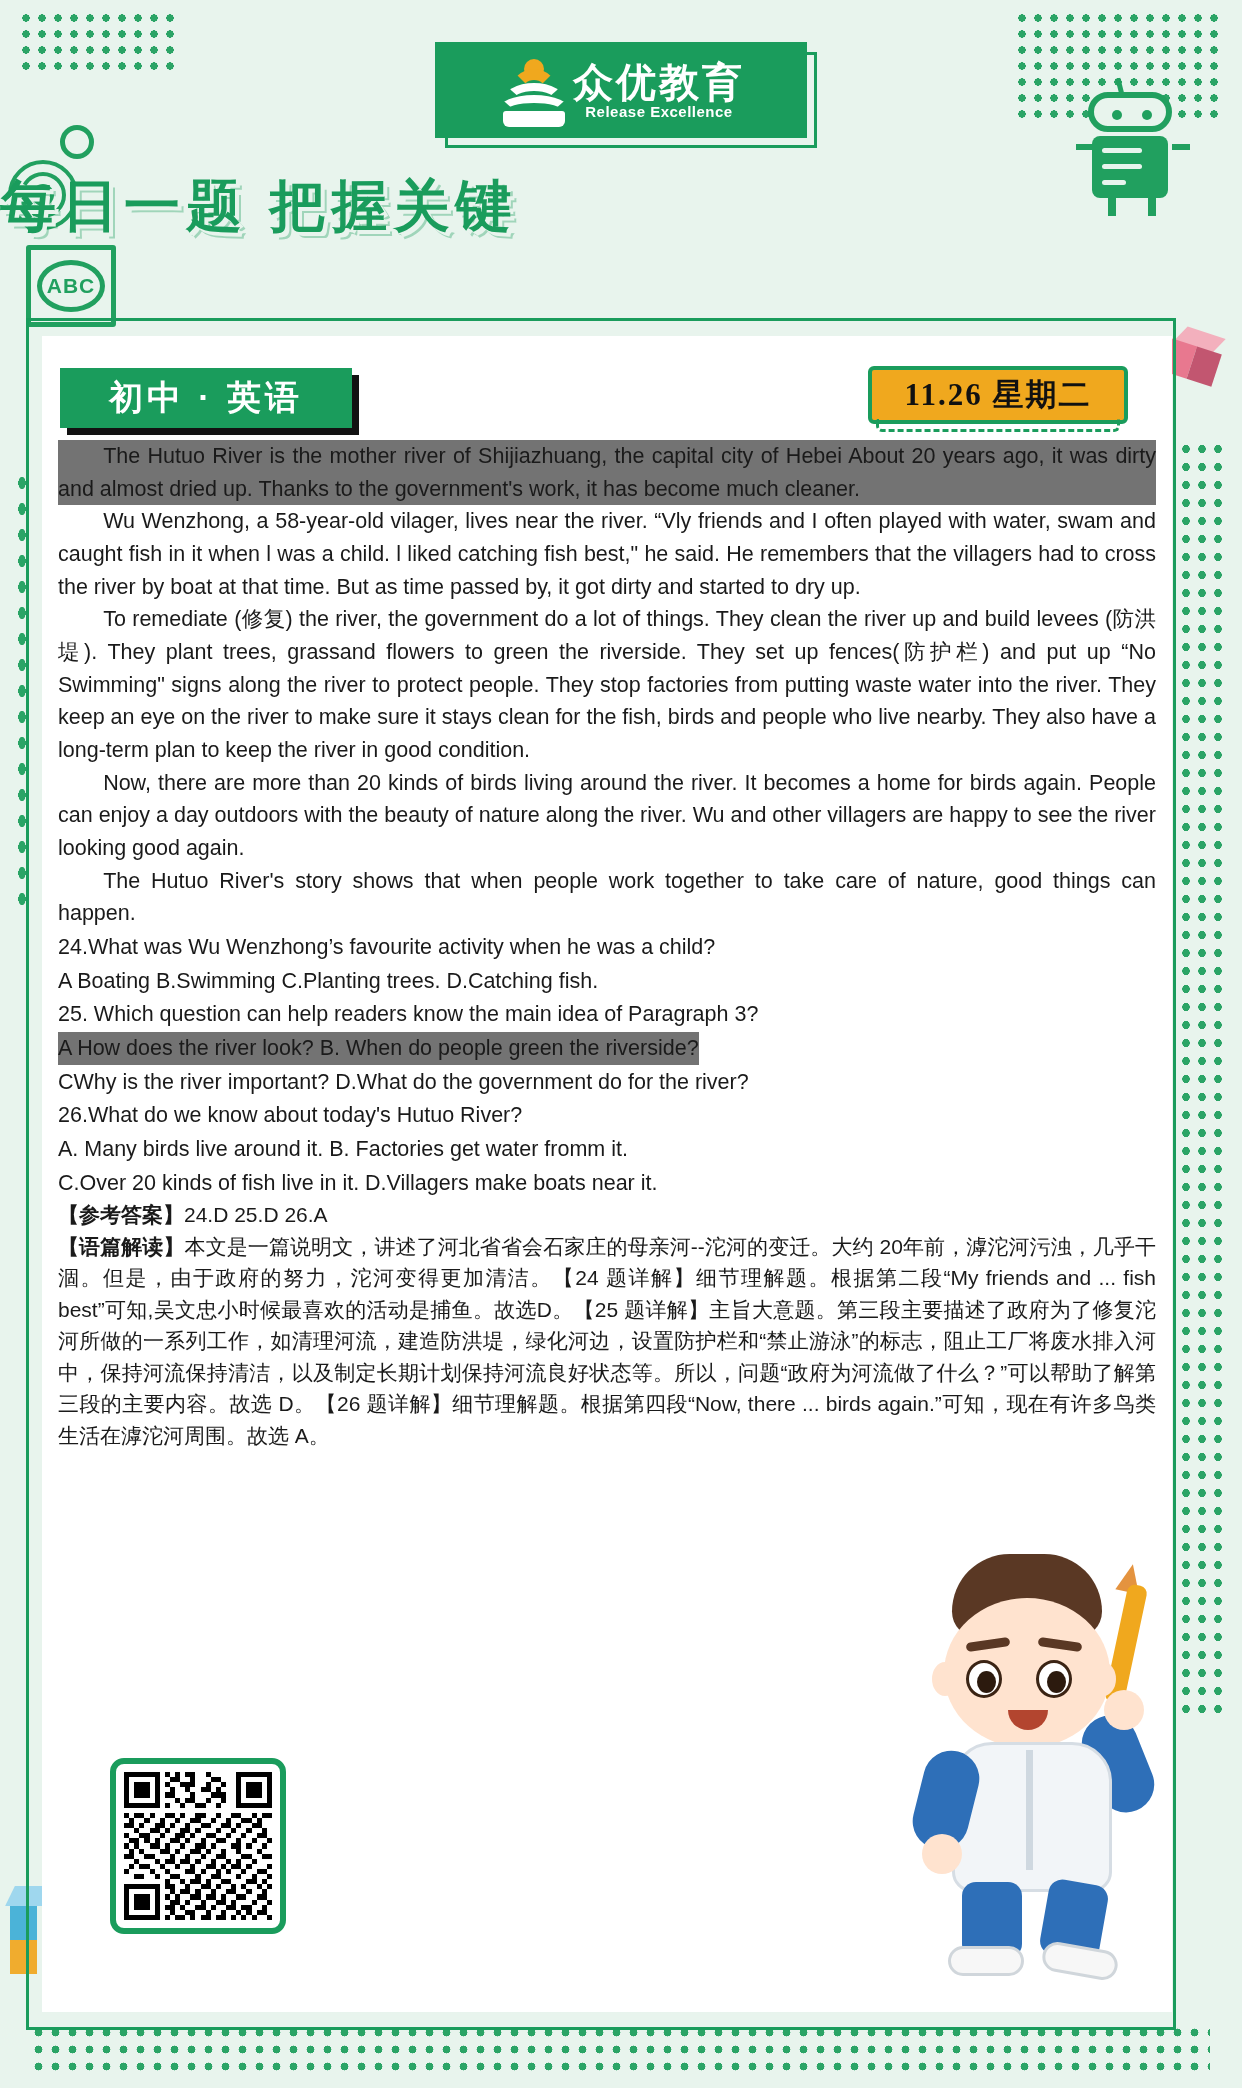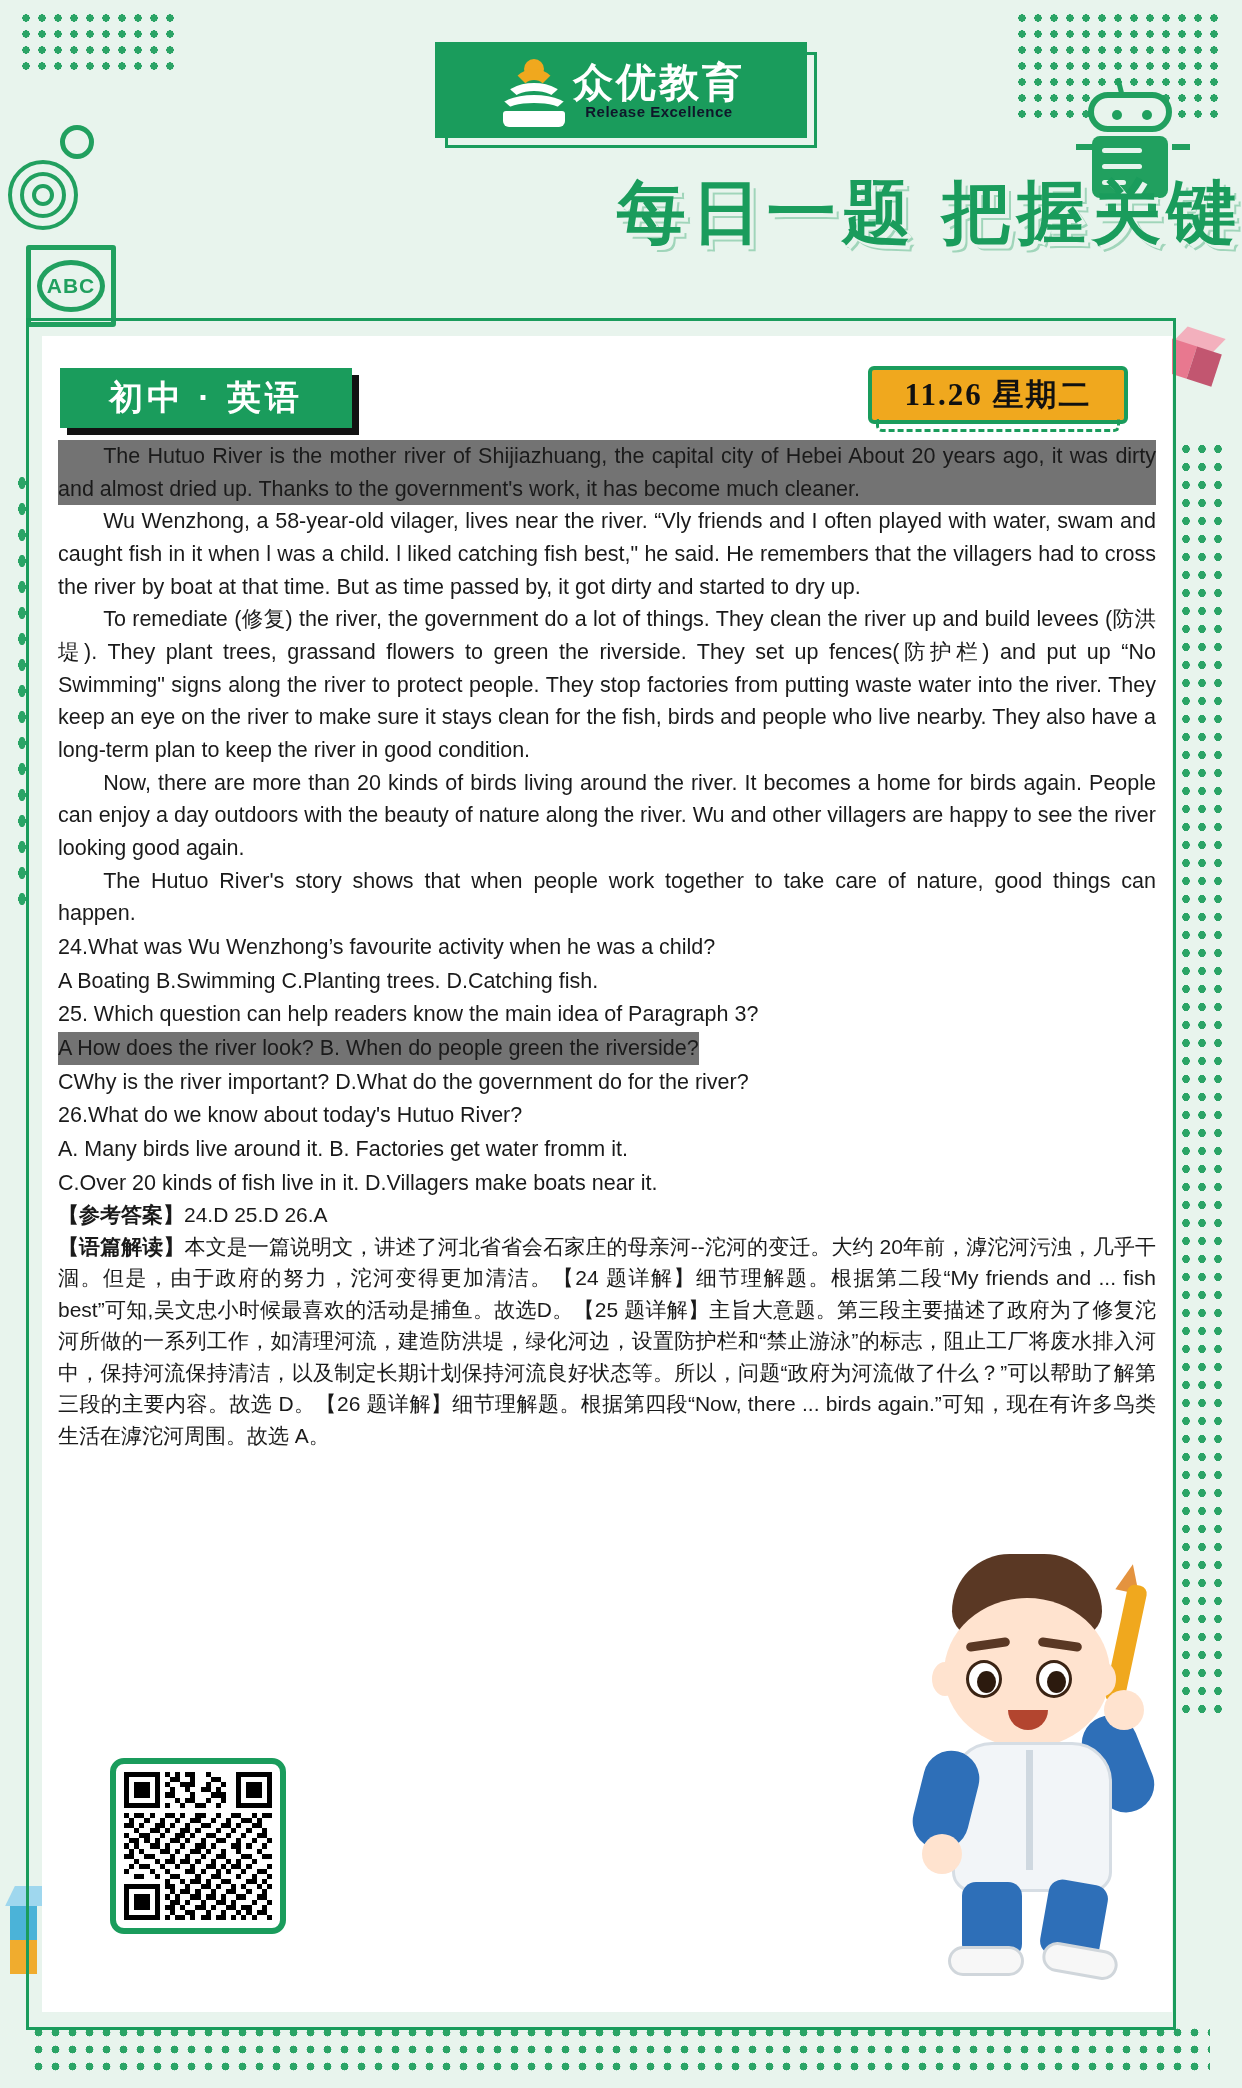--- a/index.html
+++ b/index.html
@@ -118,27 +118,27 @@
   }
   .logo-mark .arc1 { top: 12px; width: 46px; height: 22px; border-width: 11px 11px 0 11px;
     border-top-color: #f0a81e; }
   .logo-mark .arc2 { top: 26px; width: 62px; height: 18px; border-width: 8px 9px 0 9px; }
   .logo-mark .arc3 { top: 38px; width: 74px; height: 16px; border-width: 8px 9px 0 9px; }
   .logo-mark .book { position: absolute; left: 6px; bottom: -4px; width: 62px; height: 16px;
     background: #fff; border-radius: 3px 3px 6px 6px; }
   .logo-text { display: flex; flex-direction: column; align-items: center; }
   .logo-cn { font-size: 40px; font-weight: 700; color: #fff; letter-spacing: 3px;
     line-height: 1.05; }
-  .logo-en { font-size: 15px; font-weight: 700; color: #0f172a; letter-spacing: .5px; }
+  .logo-en { font-size: 15px; font-weight: 700; color: #ffffff; letter-spacing: .5px; }
 
   
   .headline {
     position: absolute; left: 0; right: 0; top: 175px;
-    text-align: right;
-    font-size: 69px; font-weight: 900; color: #1a9c5c;
+    text-align: left;
+    font-size: 56px; font-weight: 900; color: #1a9c5c;
     letter-spacing: 6px;
     line-height: 1.1;
     text-shadow: 4px 4px 0 #e8f4ed, 6px 6px 0 rgba(26,156,92,.35);
     font-family: "Liberation Sans", "DejaVu Sans", sans-serif;
   }
 
   
   .card-outer {
     position: absolute; left: 26px; top: 318px; width: 1150px; height: 1712px;
     border: 3px solid #1a9c5c;

